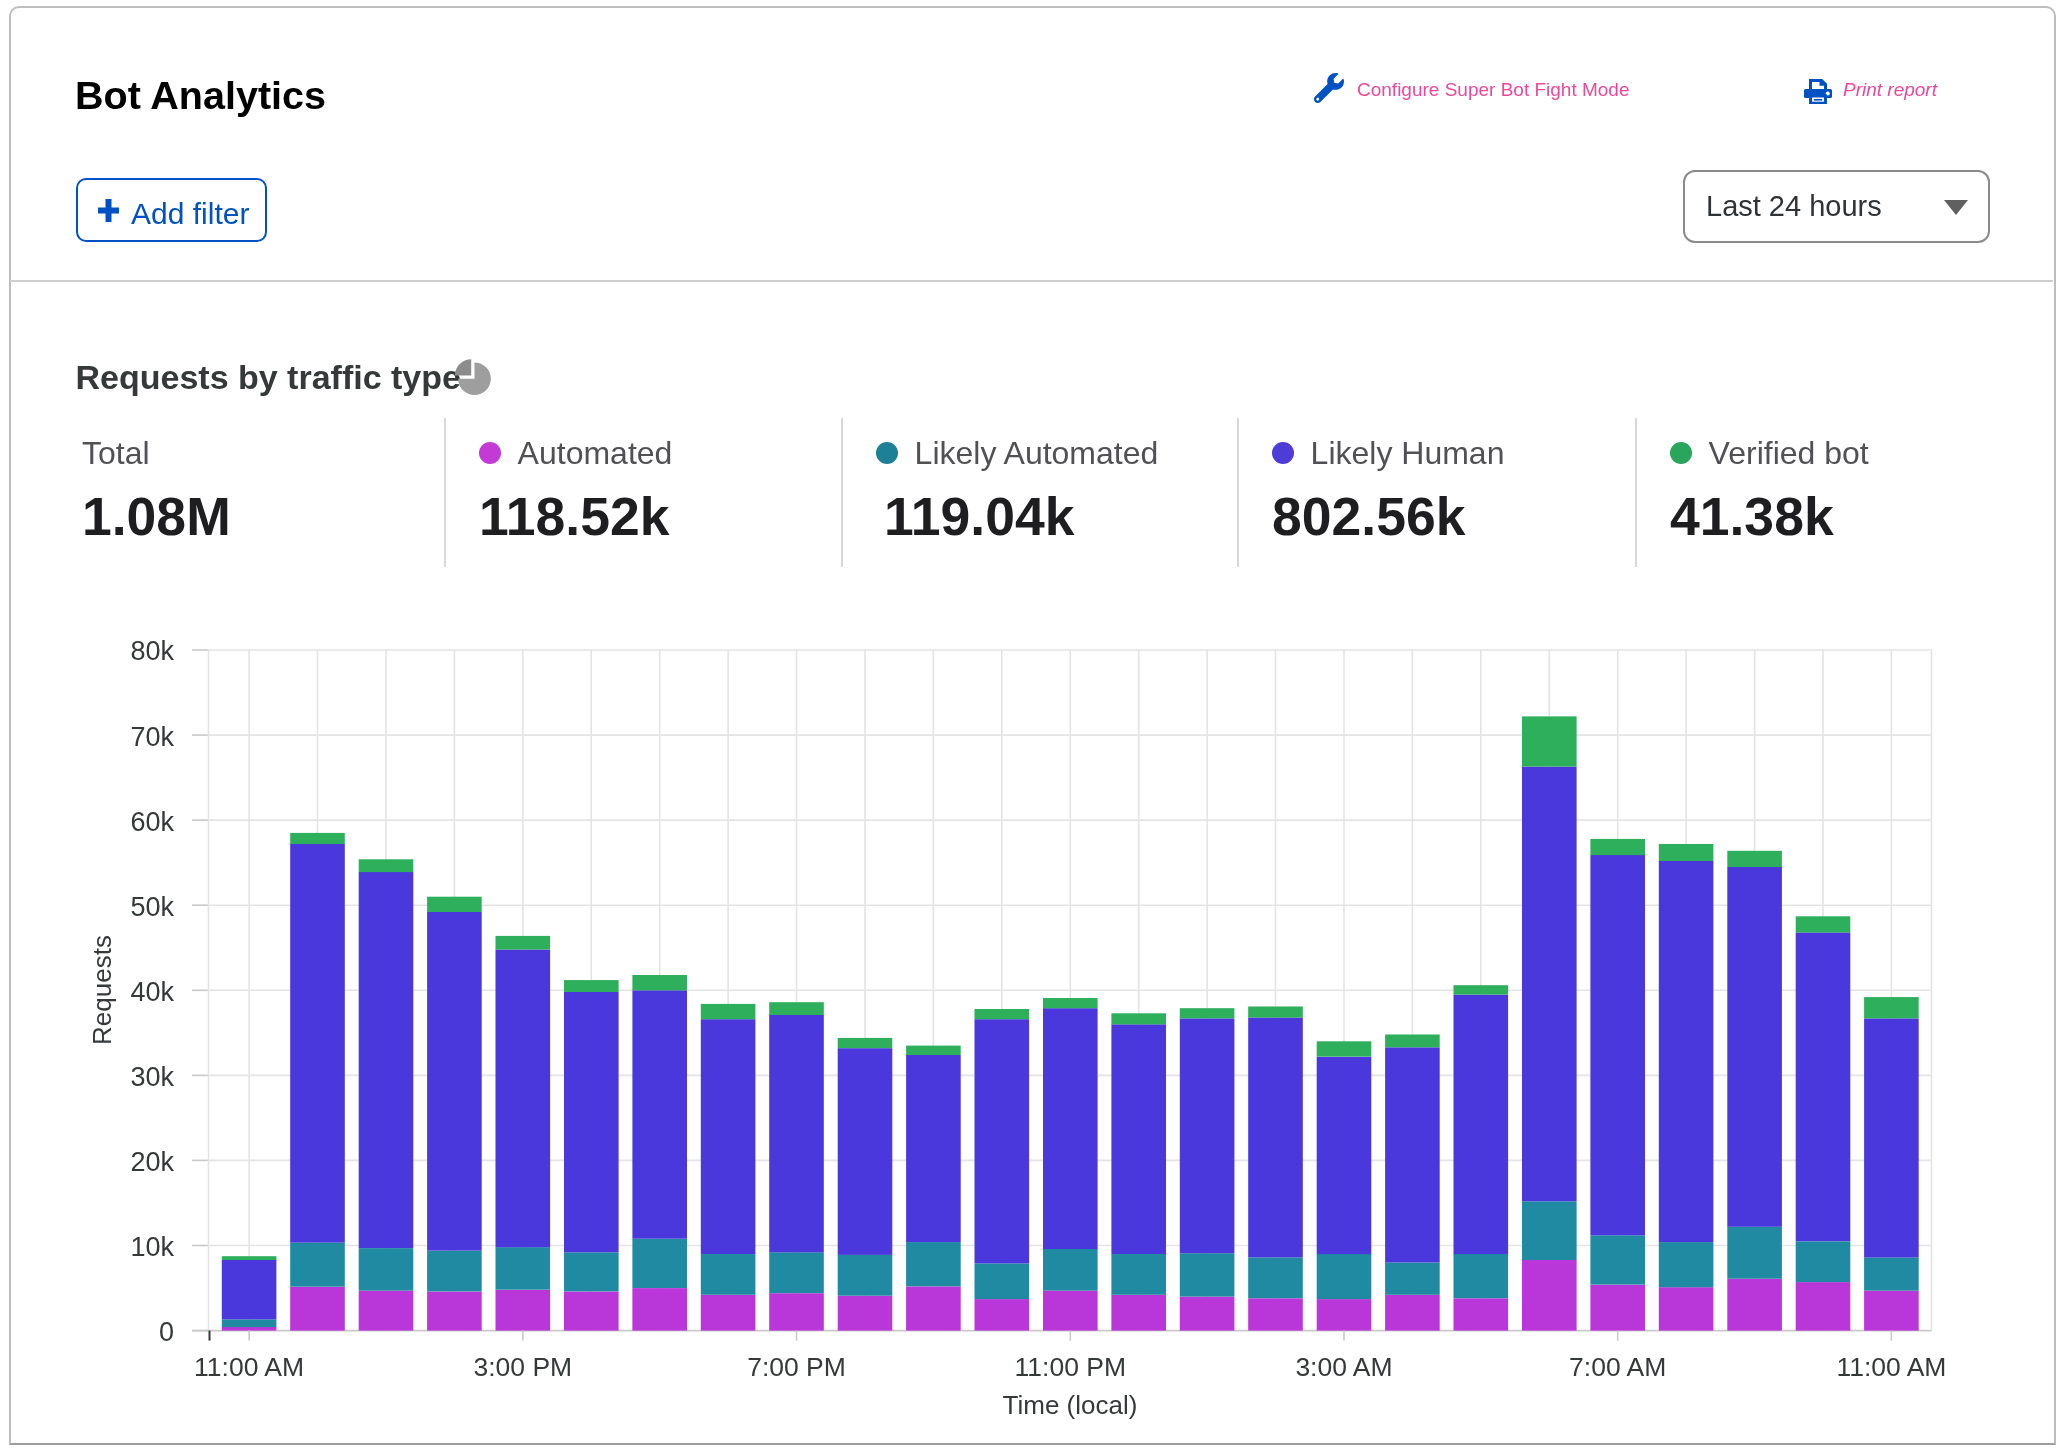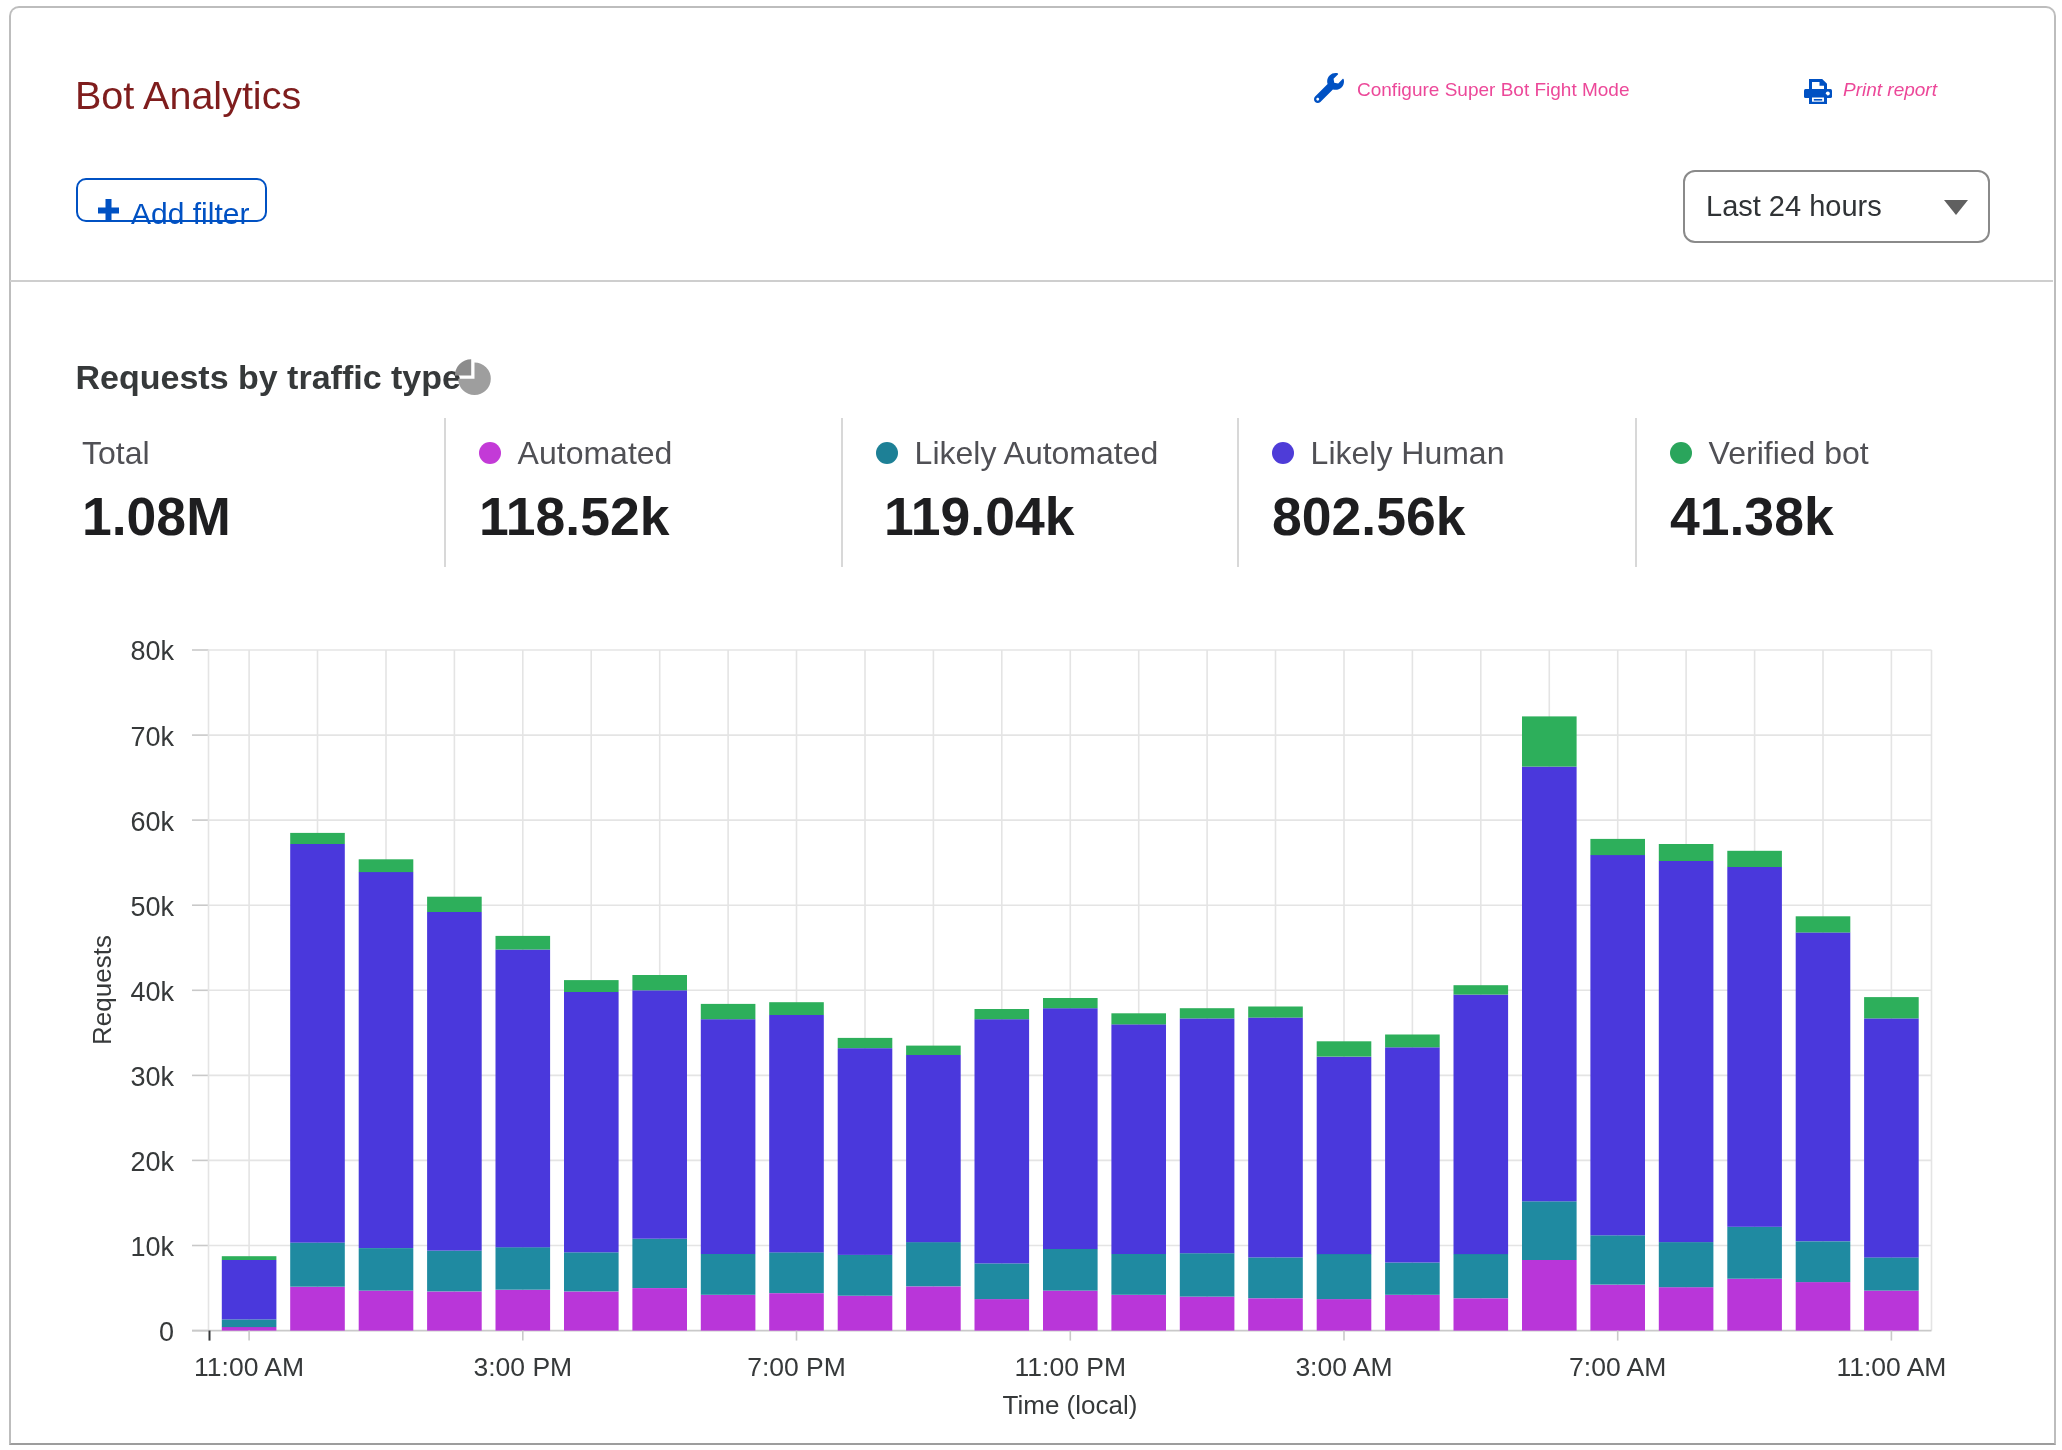--- a/index.html
+++ b/index.html
@@ -5,23 +5,23 @@
   * { margin:0; padding:0; box-sizing:border-box; }
   html,body { width:2062px; height:1450px; background:#fff;
     font-family:"Liberation Sans", sans-serif; overflow:hidden; }
   body { position:relative; }
   .abs { position:absolute; line-height:1; white-space:nowrap; }
   .card { position:absolute; left:9px; top:6px; width:2047px; height:1439px;
     border:2px solid #bdbdbd; border-bottom-color:#9d9d9d;
     border-radius:10px 10px 0 0; background:#fff; }
   .hdiv { position:absolute; left:10px; top:280px; width:2043px; height:0;
     border-top:2px solid #cecece; }
-  .h1 { font-size:39.5px; font-weight:400; color:#7f1d1d; }
+  .h1 { font-size:39.5px; font-weight:700; color:#000000; }
   .lnk { font-size:19px; color:#ec4899; }
-  .btn { position:absolute; left:76px; top:178px; width:191px; height:44px;
+  .btn { position:absolute; left:76px; top:178px; width:191px; height:64px;
     border:2.5px solid #0051c3; border-radius:10px; }
   .btn .txt { position:absolute; left:53px; top:19px; font-size:30px;
     line-height:1; color:#0051c3; white-space:nowrap; }
   .sel { position:absolute; left:1683px; top:170px; width:307px; height:73px;
     border:2px solid #8a8a8a; border-radius:12px; }
   .sel .txt { position:absolute; left:21px; top:20px; font-size:29px; line-height:1; color:#303336; }
   .sel .caret { position:absolute; right:20px; top:28px; width:0; height:0;
     border-left:12px solid transparent; border-right:12px solid transparent;
     border-top:15px solid #606060; }
   .sect { font-size:34px; font-weight:700; color:#36393a; }

